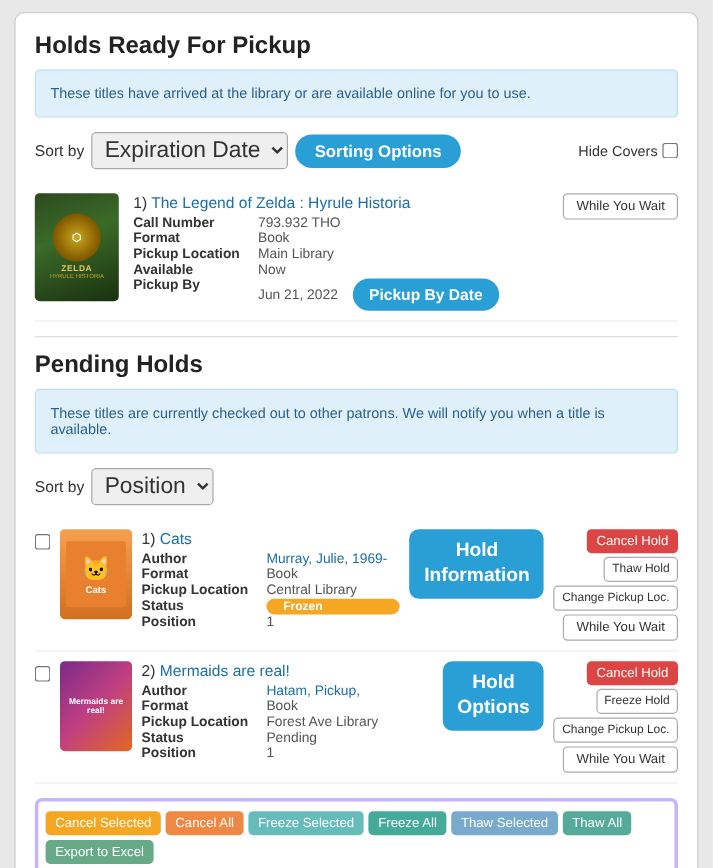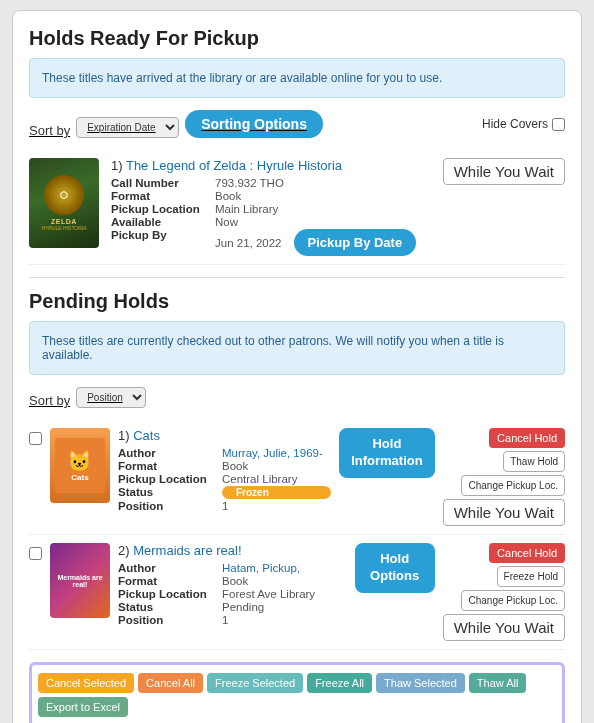--- a/index.html
+++ b/index.html
@@ -34,33 +34,32 @@
       margin-bottom: 12px;
     }
     .sort-row {
       display: flex;
       align-items: center;
       justify-content: space-between;
       margin-bottom: 12px;
     }
     .sort-left {
       display: flex;
-      align-items: flex-end;
+      align-items: center;
       gap: 6px;
-      text-decoration: underline;
     }
     .sort-label {
       font-size: 13px;
       color: #333;
     }
     .sort-select {
       border: 1px solid #aaa;
       border-radius: 4px;
       padding: 3px 6px;
-      font-size: 10px;
+      font-size: 19px;
       color: #333;
     }
     .btn-sorting {
       background: #2a9fd6;
       color: #fff;
       border: none;
       border-radius: 20px;
       padding: 6px 16px;
       font-size: 14px;
       font-weight: bold;
@@ -145,21 +144,21 @@
     .item-actions {
       display: flex;
       flex-direction: column;
       gap: 4px;
       align-items: flex-end;
     }
     .btn-action {
       border: none;
       border-radius: 4px;
       padding: 4px 10px;
-      font-size: 15px;
+      font-size: 11px;
       cursor: pointer;
       white-space: nowrap;
     }
     .btn-while-wait {
       background: #fff;
       border: 1px solid #aaa;
       color: #333;
     }
     .btn-pickup-date {
       background: #2a9fd6;
@@ -234,21 +233,21 @@
       color: #fff;
       font-weight: bold;
       text-align: center;
       padding: 4px;
     }
     .hold-info-badge {
       background: #2a9fd6;
       color: #fff;
       border-radius: 8px;
       padding: 8px 12px;
-      font-size: 13px;
+      font-size: 16px;
       font-weight: bold;
       text-align: center;
       line-height: 1.3;
       min-width: 80px;
       cursor: pointer;
     }
     .btn-cancel-hold {
       background: #d44;
       color: #fff;
       border: none;

